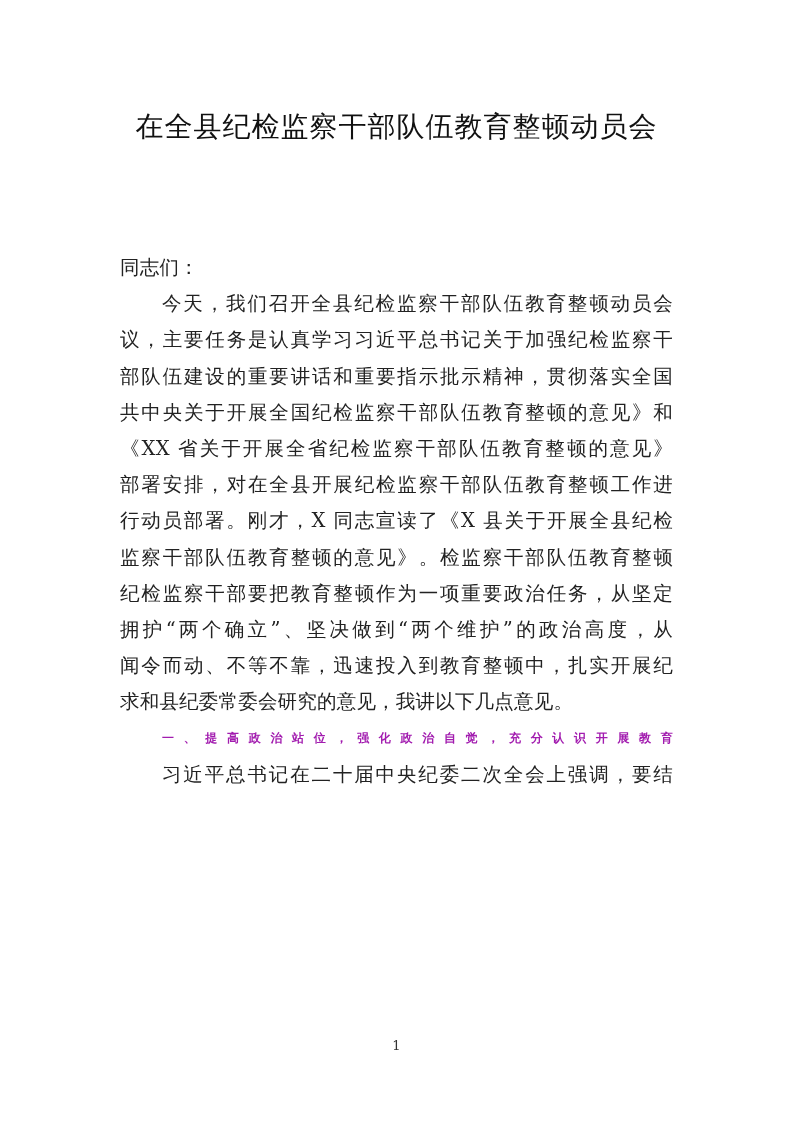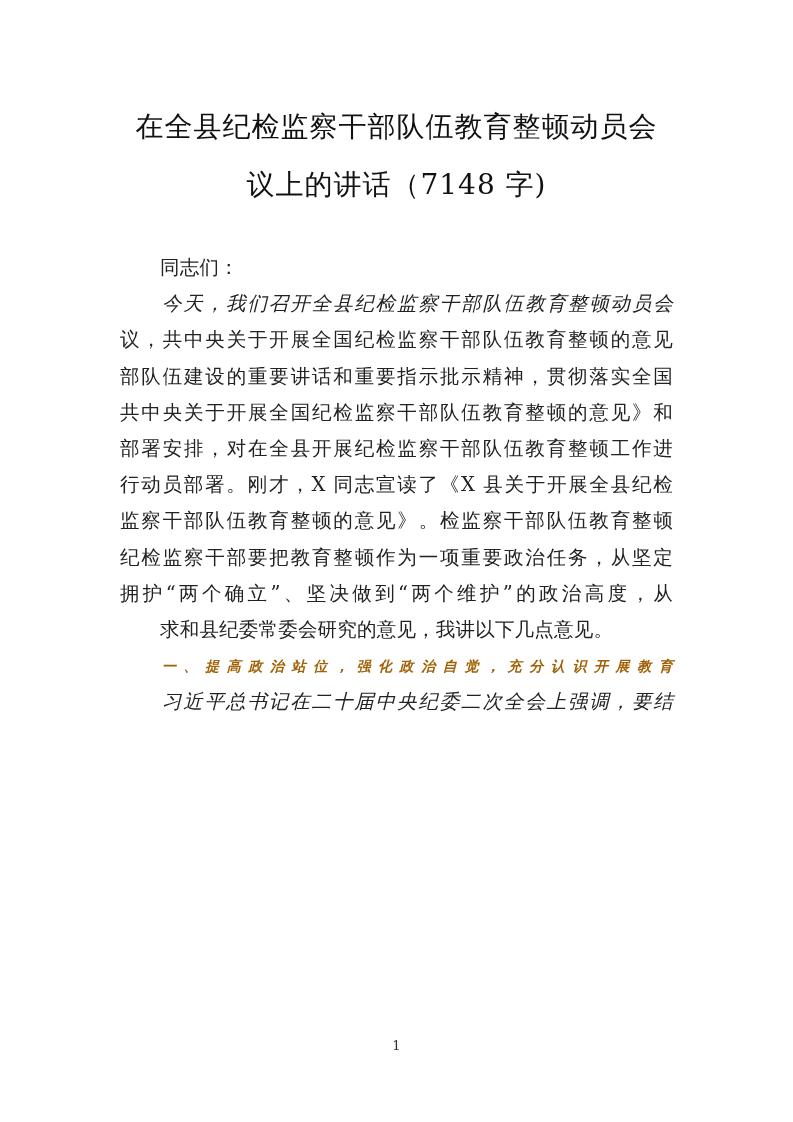--- a/index.html
+++ b/index.html
@@ -6,44 +6,45 @@
   body { width: 793px; height: 1122px; position: relative; overflow: hidden;
          font-family: "DejaVu Serif", "Liberation Serif", serif; color: #111; }
   .page { position: absolute; left: 0; top: 0; width: 793px; height: 1122px; background: #fff; border-radius: 13px; }
   .title { position: absolute; left: 0; width: 793px; text-align: center;
            font-size: 28px; font-weight: normal; letter-spacing: 1px; color: #111; }
   .title.l1 { top: 108px; }
   .title.l2 { top: 166px; }
   .body { position: absolute; left: 120px; top: 250px; width: 553px; }
   .line { height: 36.2px; line-height: 36.2px; font-size: 19.5px; white-space: nowrap;
           text-align: justify; text-align-last: justify; color: #222; letter-spacing: 0.2px; }
-  .line.last { text-align-last: left; margin-left: 40px; }
-  .line.indent { padding-left: 42px; font-style: italic; }
-  .line.heading { font-family: "DejaVu Sans", "Liberation Sans", sans-serif; font-weight: bold; font-size: 14px; color: #a16207; }
+  .line.last { text-align-last: left; }
+  .line.indent { padding-left: 42px; }
+  .line.heading { font-family: "DejaVu Sans", "Liberation Sans", sans-serif; font-weight: bold; font-size: 12px; color: #a21caf; }
   .pagenum { position: absolute; top: 1038px; left: 0; width: 793px; text-align: center; font-size: 13px; color: #333; }
 </style>
 </head>
 <body>
 
 <div class="page">
   <div class="title l1">在全县纪检监察干部队伍教育整顿动员会</div>
-  <div class="title l2">议上的讲话（7148 字)</div>
 
   <div class="body">
     <div class="line last">同志们：</div>
 
     <div class="line indent">今天，我们召开全县纪检监察干部队伍教育整顿动员会</div>
-    <div class="line">议，共中央关于开展全国纪检监察干部队伍教育整顿的意见</div>
+    <div class="line">议，主要任务是认真学习习近平总书记关于加强纪检监察干</div>
     <div class="line">部队伍建设的重要讲话和重要指示批示精神，贯彻落实全国</div>
     <div class="line">共中央关于开展全国纪检监察干部队伍教育整顿的意见》和</div>
+    <div class="line">《XX 省关于开展全省纪检监察干部队伍教育整顿的意见》</div>
     <div class="line">部署安排，对在全县开展纪检监察干部队伍教育整顿工作进</div>
     <div class="line">行动员部署。刚才，X 同志宣读了《X 县关于开展全县纪检</div>
     <div class="line">监察干部队伍教育整顿的意见》。检监察干部队伍教育整顿</div>
     <div class="line">纪检监察干部要把教育整顿作为一项重要政治任务，从坚定</div>
     <div class="line">拥护“两个确立”、坚决做到“两个维护”的政治高度，从</div>
+    <div class="line">闻令而动、不等不靠，迅速投入到教育整顿中，扎实开展纪</div>
     <div class="line last">求和县纪委常委会研究的意见，我讲以下几点意见。</div>
 
     <div class="line heading indent">一、提高政治站位，强化政治自觉，充分认识开展教育</div>
 
     <div class="line indent">习近平总书记在二十届中央纪委二次全会上强调，要结</div>
   </div>
 
   <div class="pagenum">1</div>
 </div>
 

